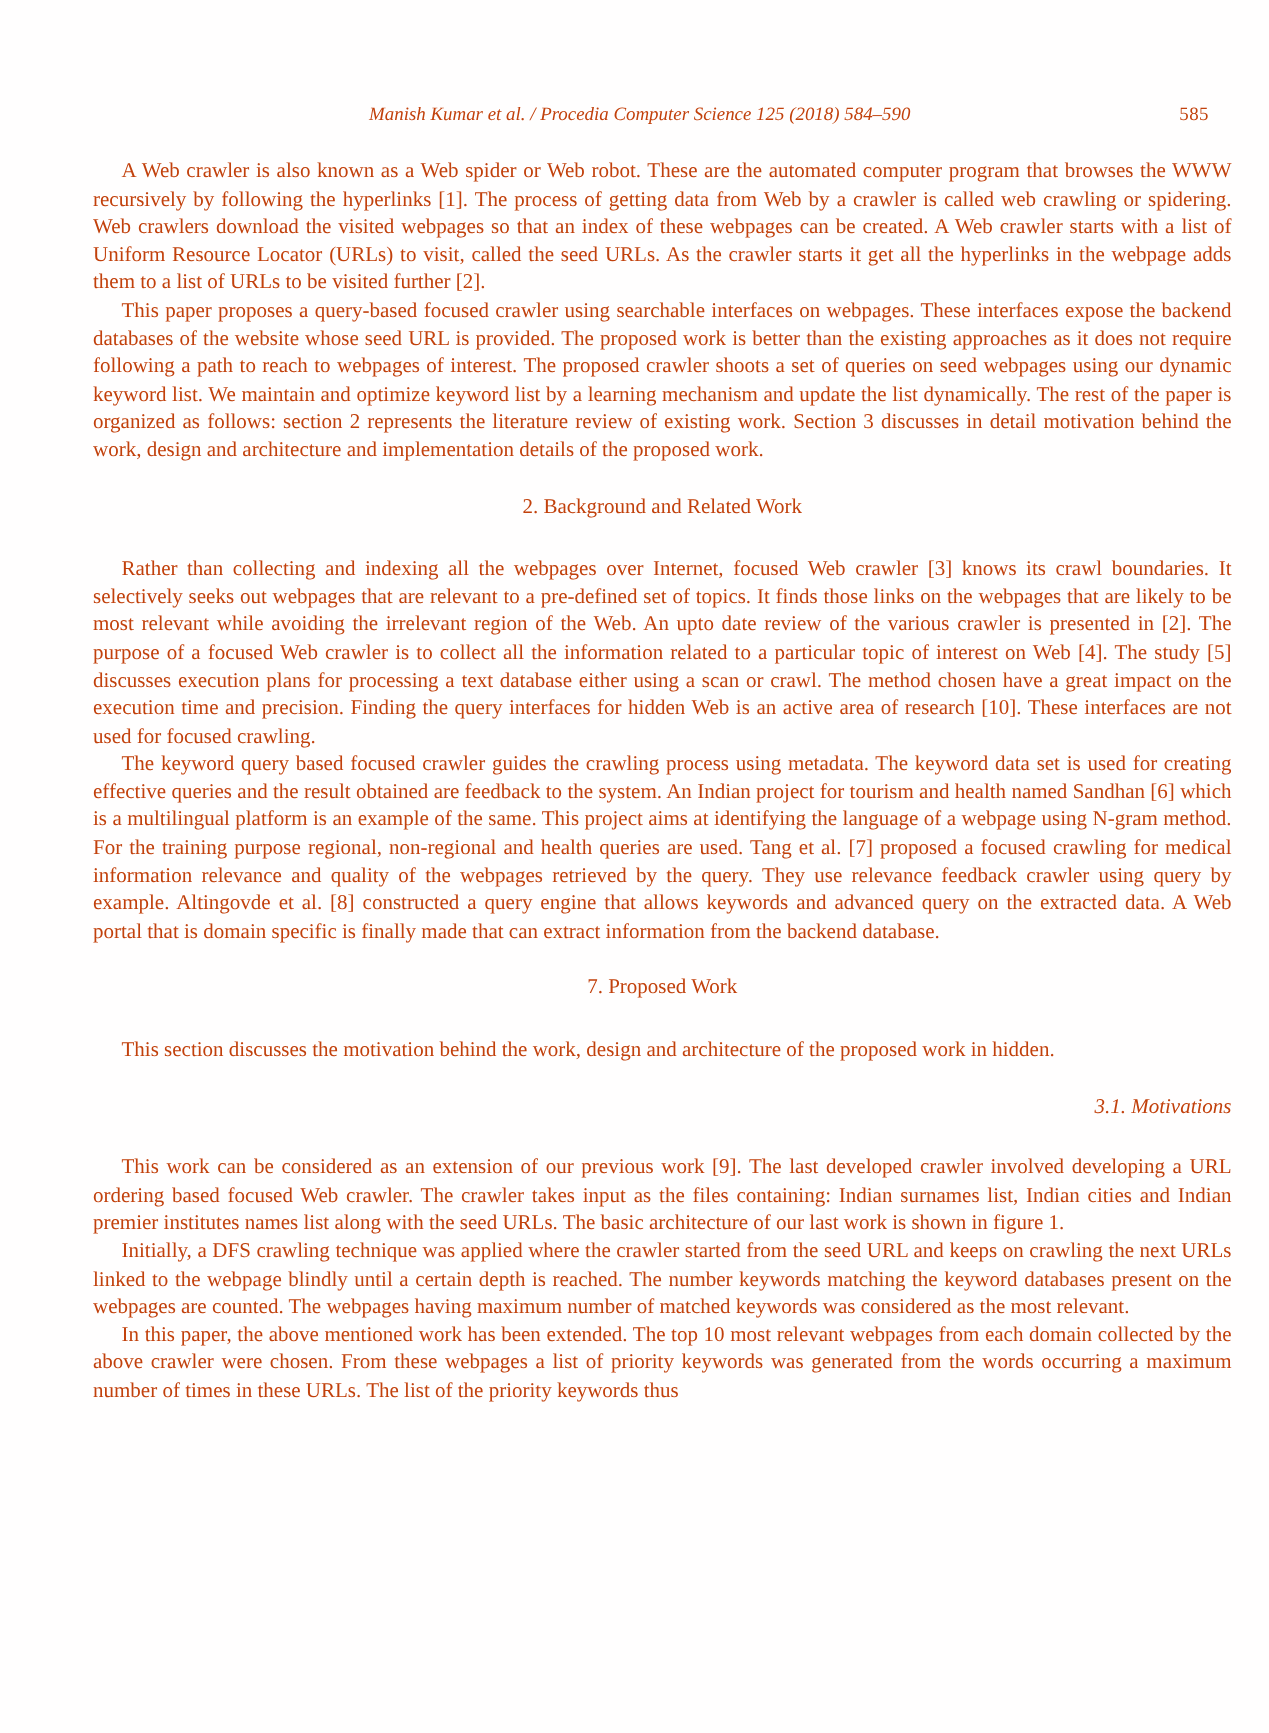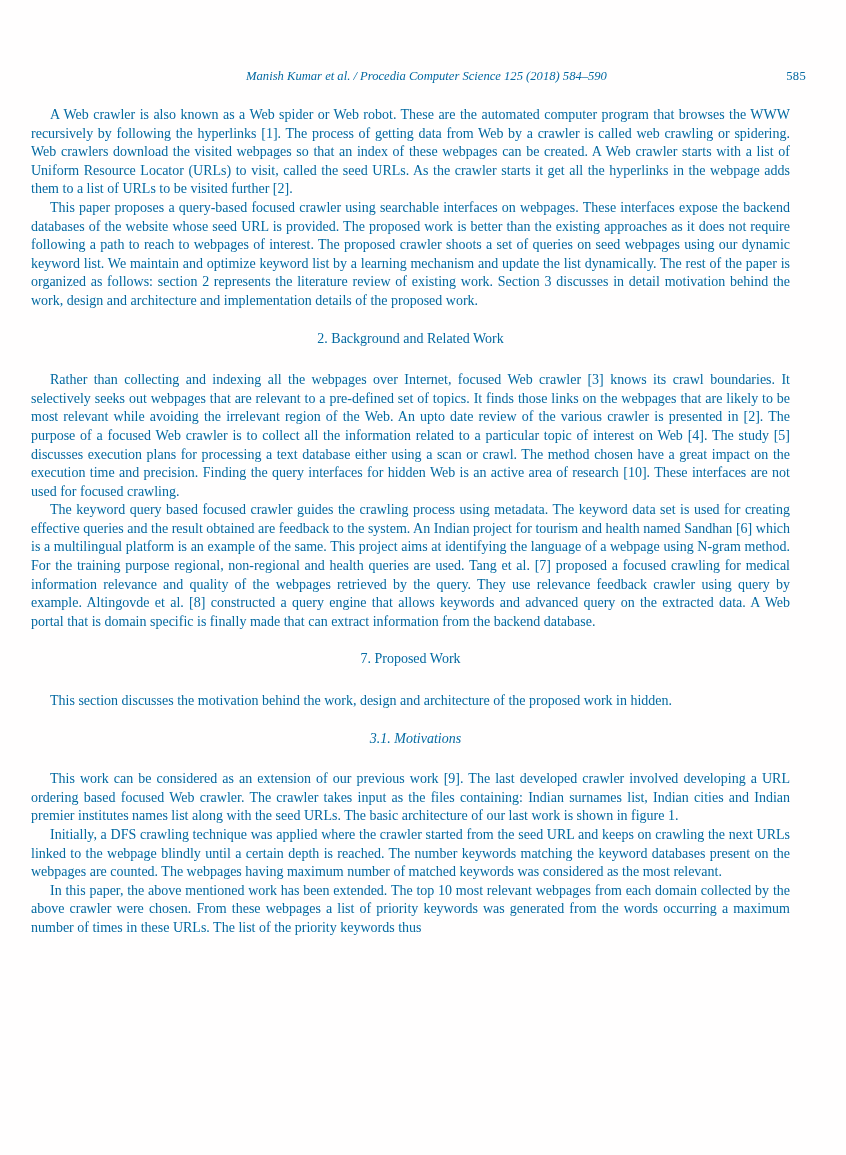--- a/index.html
+++ b/index.html
@@ -7,21 +7,21 @@
     padding: 0;
     background: #ffffff;
   }
   .page {
     position: relative;
     width: 846px;
     height: 1155px;
     background: #fffefe;
     overflow: hidden;
     font-family: "Liberation Serif", "DejaVu Serif", serif;
-    color: #0369a1;
+    color: #c2410c;
   }
   .running-head {
     position: absolute;
     top: 69px;
     left: 47px;
     width: 759px;
     text-align: center;
     font-style: italic;
     font-size: 12.6px;
     line-height: 15px;
@@ -31,21 +31,21 @@
     position: absolute;
     right: 0;
     top: 0;
     font-style: normal;
     font-size: 12.6px;
     letter-spacing: 0.3px;
   }
   .article {
     position: absolute;
     top: 106px;
-    left: 31px;
+    left: 62px;
     width: 759px;
     font-size: 14px;
     line-height: 18.6px;
     text-align: justify;
     text-justify: inter-word;
   }
   .article p {
     margin: 0;
     text-indent: 19px;
   }
@@ -54,21 +54,21 @@
     line-height: 18.6px;
     font-weight: normal;
     text-align: center;
     margin: 19px 0 23px 0;
   }
   .article h3 {
     font-size: 14px;
     line-height: 18.6px;
     font-weight: normal;
     font-style: italic;
-    text-align: center;
+    text-align: right;
     margin: 19px 0 22px 10px;
   }
 </style>
 </head>
 <body>
 
 <div class="page">
   <div class="running-head">
     <span class="head-title">Manish Kumar  et al. / Procedia Computer Science 125 (2018) 584–590</span>
     <span class="page-number">585</span>

